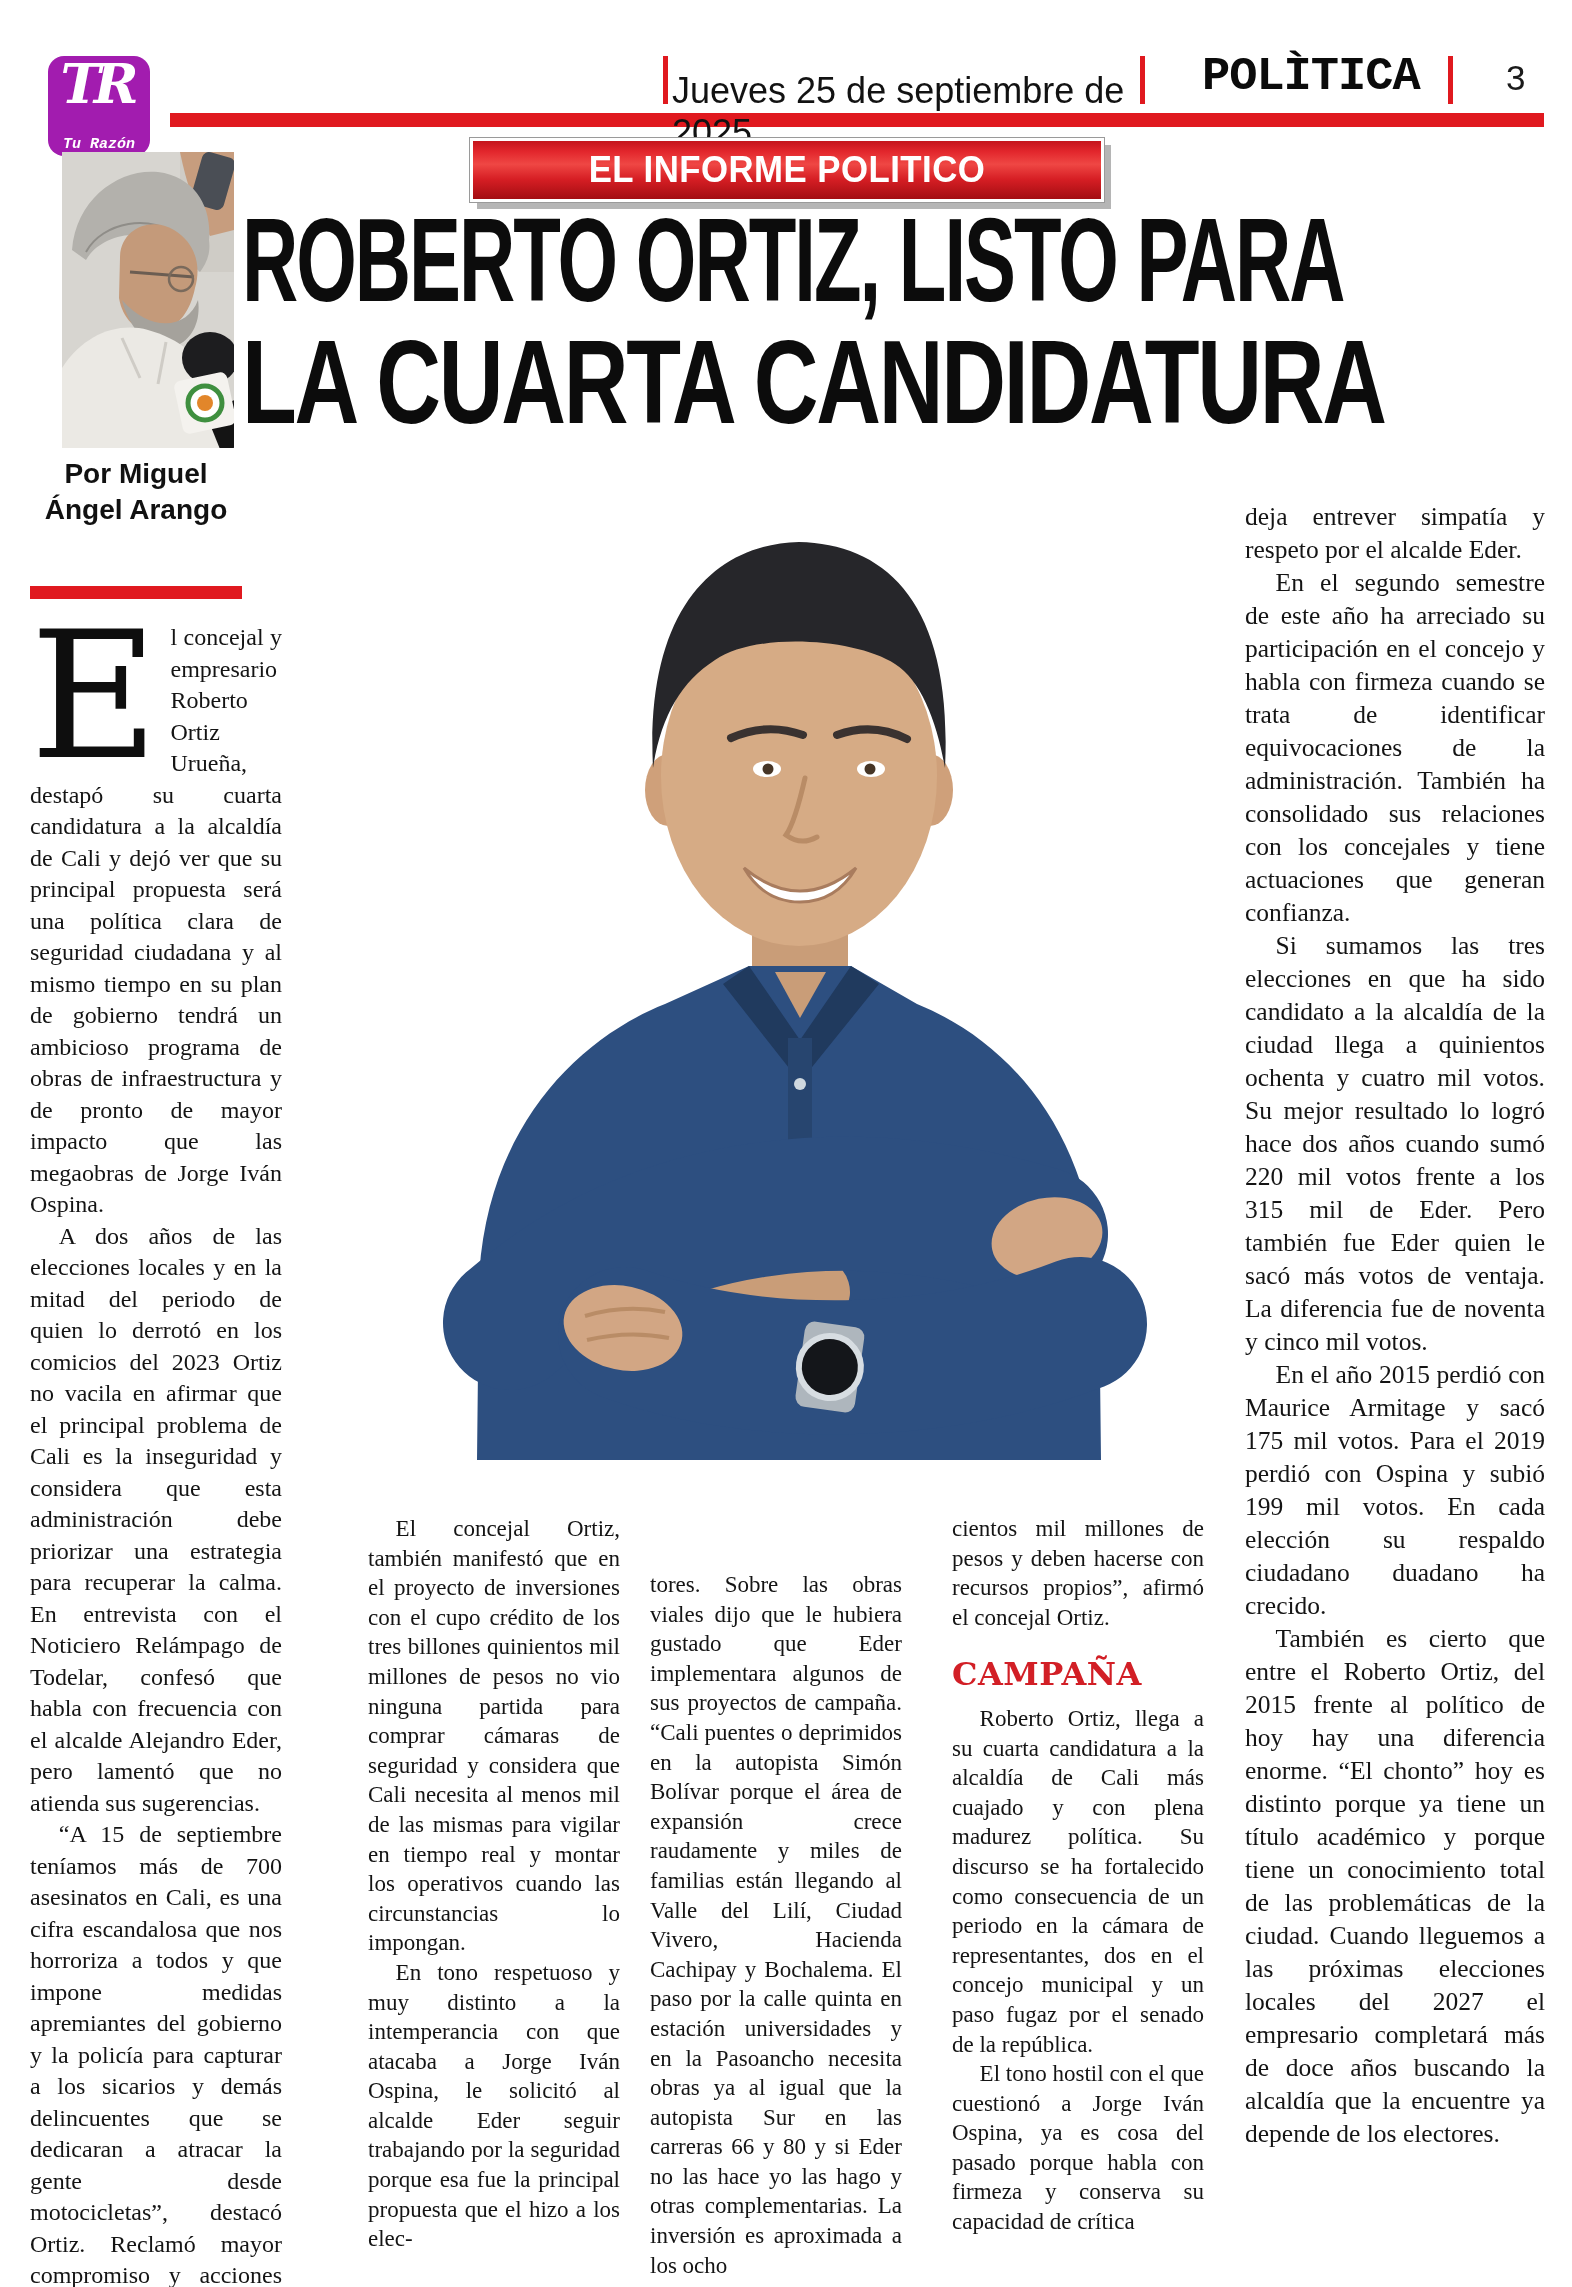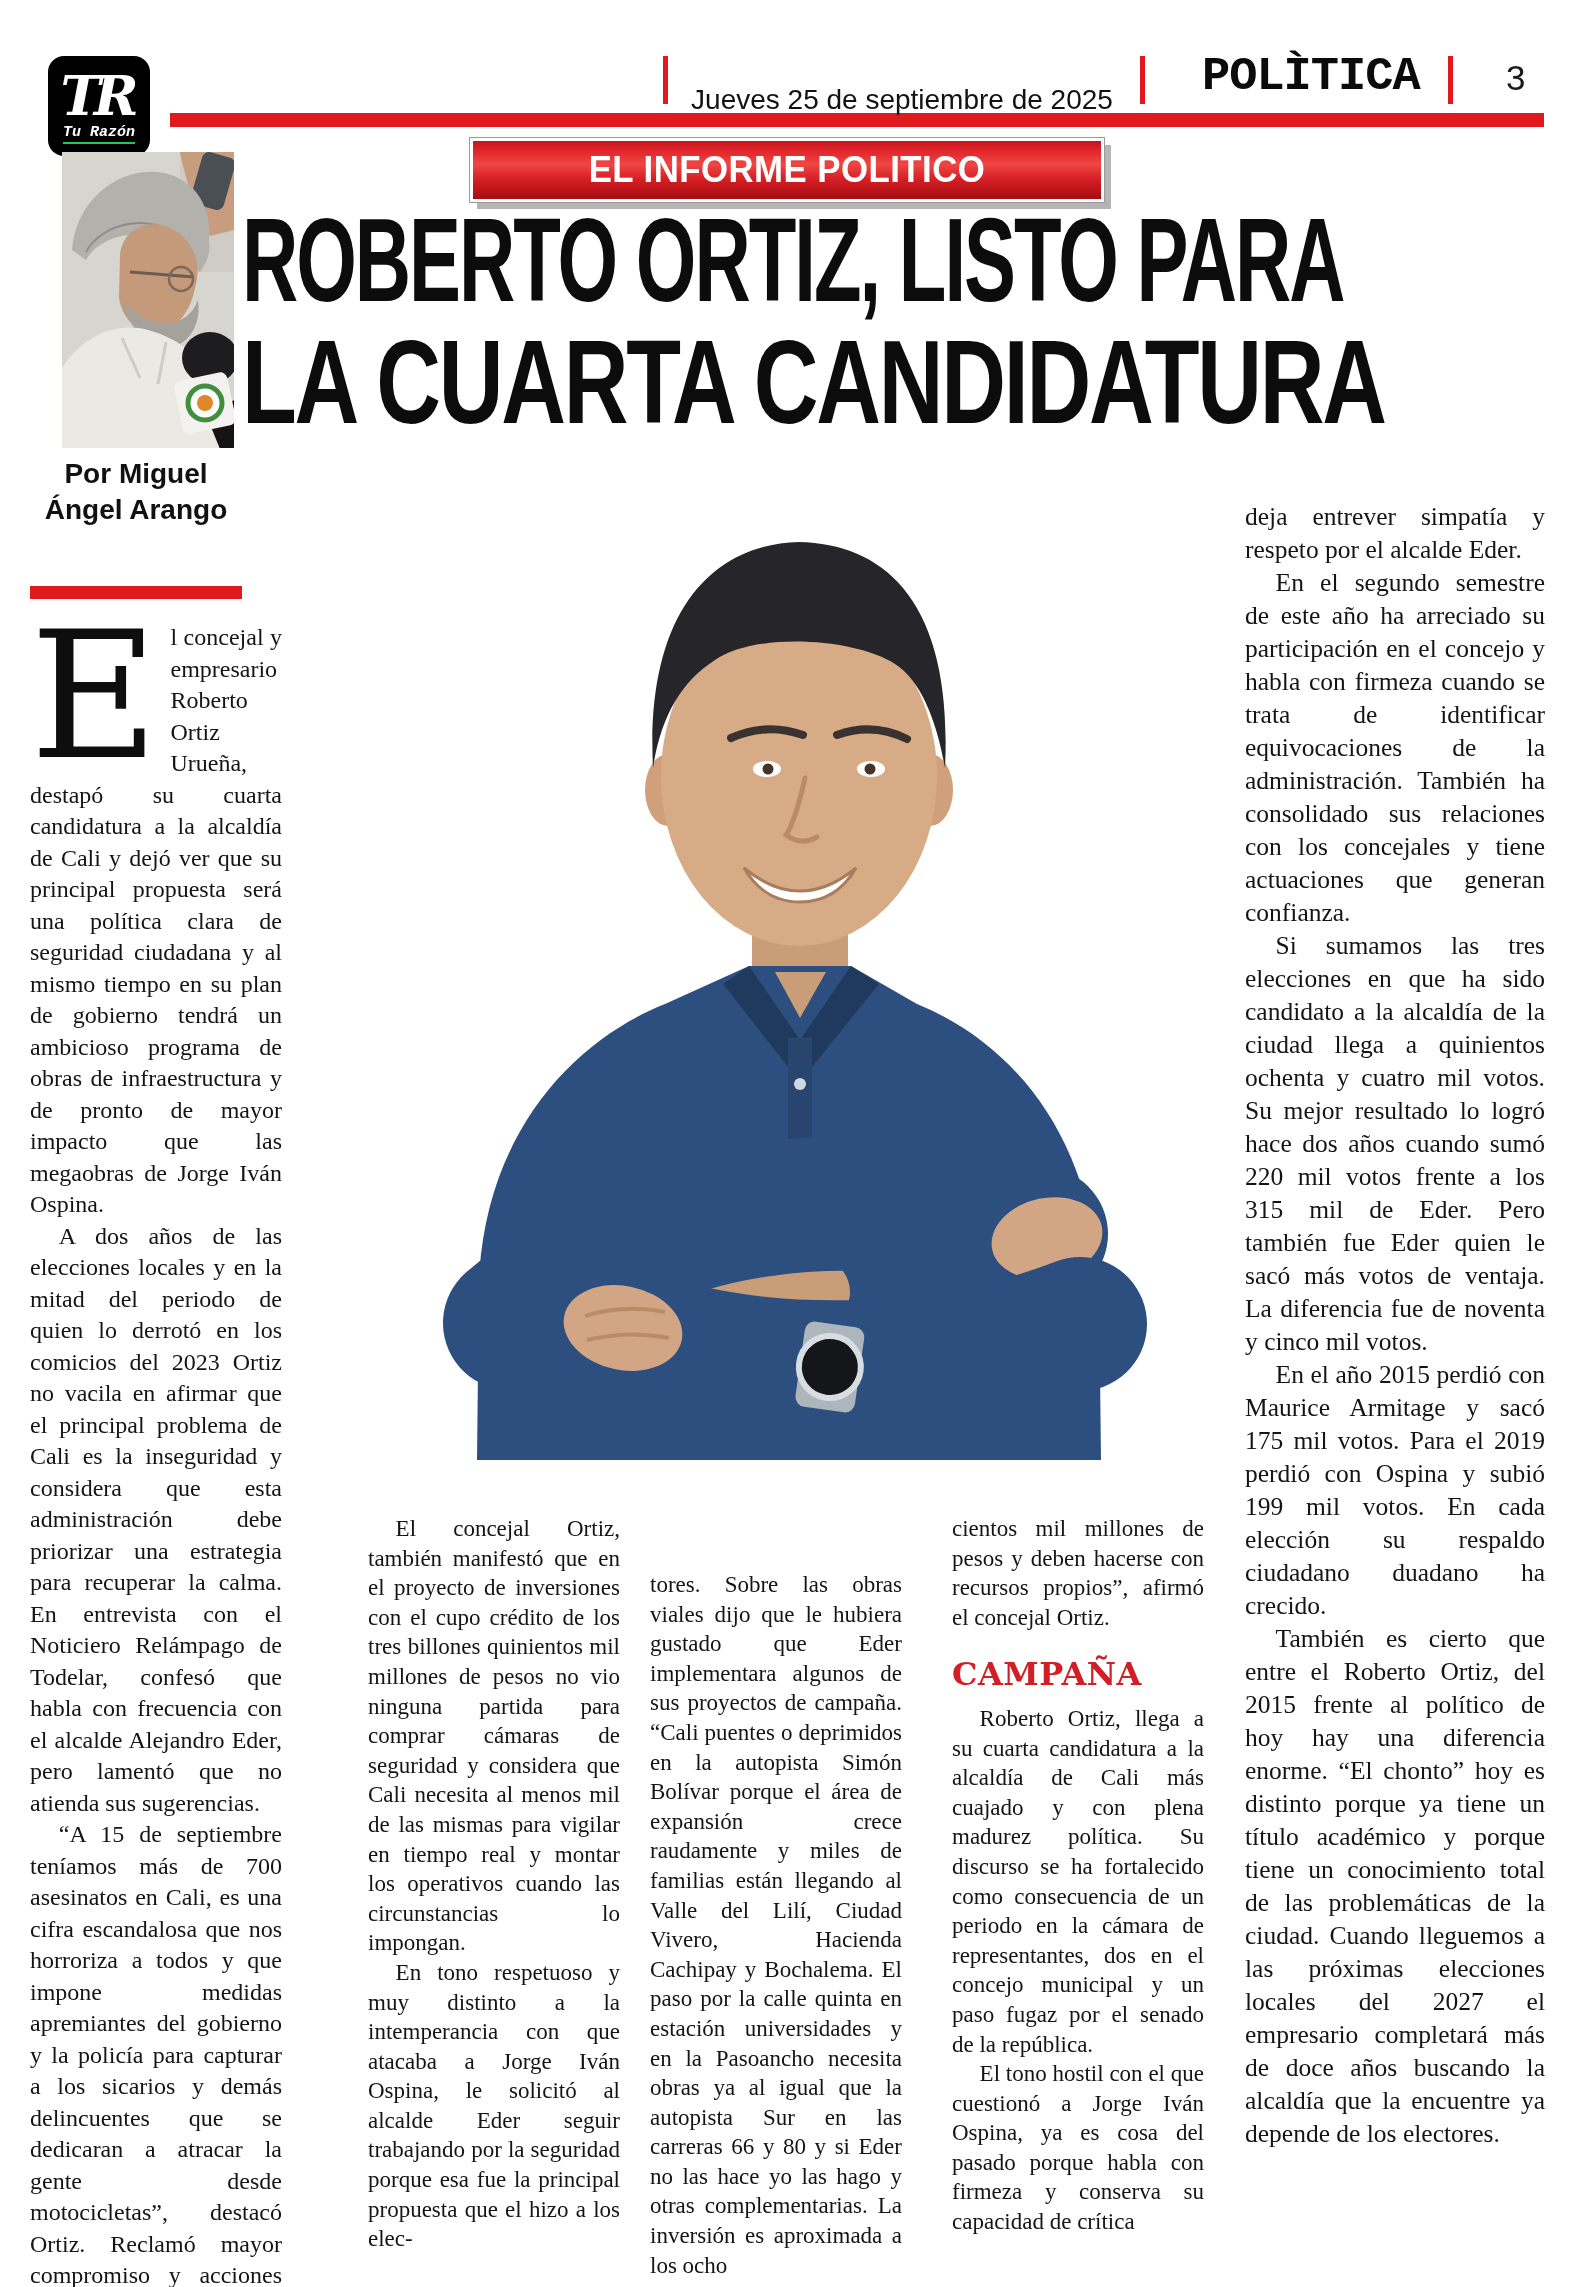--- a/index.html
+++ b/index.html
@@ -1,30 +1,30 @@
 <!DOCTYPE html>
 <html lang="es"><head>
 <meta charset="utf-8">
 <style>
   html,body{margin:0;padding:0;background:#ffffff;}
   .page{position:relative;width:1572px;height:2287px;background:#ffffff;overflow:hidden;
         font-family:"Liberation Serif",serif;color:#111;}
 
   
-  .logo{position:absolute;left:48px;top:56px;width:102px;height:100px;background:#000000;
-        border-radius:16px;display:flex;flex-direction:column;align-items:center;justify-content:center;}
+  .logo{position:absolute;left:48px;top:56px;width:102px;height:100px;background:#a21caf;
+        border-radius:16px;display:flex;flex-direction:column;align-items:center;justify-content:space-between;}
   .logo-tr{font-family:"DejaVu Serif",serif;font-style:italic;font-weight:bold;font-size:54px;
            color:#fff;letter-spacing:-7px;line-height:56px;margin-right:6px;}
   .logo-sub{font-family:Liberation Mono, monospace;font-style:italic;font-weight:bold;font-size:15px;
             color:#fff;line-height:18px;border-bottom:2px solid #22c55e;}
   .header-rule{position:absolute;left:170px;top:113px;width:1374px;height:14px;background:#e0191f;}
   .tick{position:absolute;top:56px;width:5px;height:48px;background:#e0191f;}
   .tick.t1{left:663px}.tick.t2{left:1140px}.tick.t3{left:1448px}
-  .date{position:absolute;left:672px;top:84px;width:460px;text-align:center;
-        font-family:"Liberation Sans",sans-serif;font-size:28px;color:#121212;}
+  .date{position:absolute;left:672px;top:70px;width:460px;text-align:left;
+        font-family:"Liberation Sans",sans-serif;font-size:36px;color:#121212;}
   .section{position:absolute;left:1202px;top:50px;font-family:Liberation Mono, monospace;
            font-weight:900;font-size:47px;letter-spacing:-1px;color:#0b0b0b;}
   .pageno{position:absolute;left:1506px;top:58px;font-family:"Liberation Sans",sans-serif;
           font-size:35px;color:#1a1a1a;}
 
   
   .banner{position:absolute;left:470px;top:138px;width:628px;height:58px;
           background:linear-gradient(180deg,#c4151c 0%,#e2262c 18%,#ef4744 40%,#d61e24 66%,#a30d12 100%);
           border:3px solid #fff;box-shadow:0 0 0 1px #9a9a9a,7px 7px 0 #b5b5b5;
           display:flex;align-items:center;justify-content:center;}

